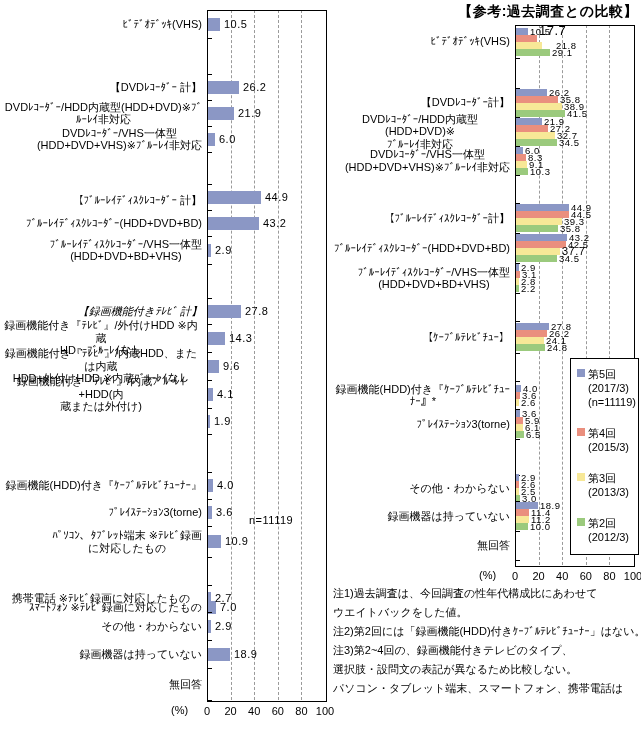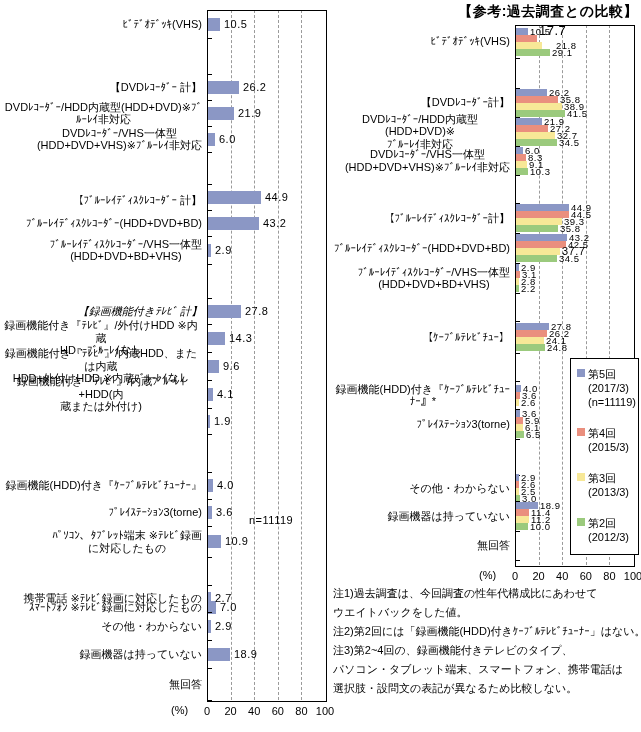--- a/index.html
+++ b/index.html
@@ -167,21 +167,21 @@
       <div class="n-note" style="left: 249px; top: 504px;">n=11119</div>
       <div class="row" style="top: 547px; height: 28px; margin-top: 36px;">
         <div class="cat-label" style="left: 0px; width: 202px;">
           <span>ｽﾏｰﾄﾌｫﾝ ※ﾃﾚﾋﾞ録画に対応したもの</span>
         </div>
         <div class="bar" style="left: 208px; top: 8px; width: 8px; height: 13px; background: rgb(139, 151, 197);"></div>
         <div class="bar-val" style="left: 220px; top: 8px; height: 13px; font-size: 11px; line-height: 13px; letter-spacing: 0.5px;">7.0</div>
       </div>
       <div class="tick" style="left: 208px; top: 575px;"></div>
       <div class="row" style="top: 575px; height: 27px;">
-        <div class="cat-label" style="left: 0px; width: 202px;">
+        <div class="cat-label" style="left: 0px; width: 202px; justify-content: center;">
           <span>携帯電話 ※ﾃﾚﾋﾞ録画に対応したもの</span>
         </div>
         <div class="bar" style="left: 208px; top: 7px; width: 3px; height: 13px; background: rgb(139, 151, 197);"></div>
         <div class="bar-val" style="left: 215px; top: 7px; height: 13px; font-size: 11px; line-height: 13px; letter-spacing: 0.5px;">2.7</div>
       </div>
       <div class="tick" style="left: 208px; top: 602px;"></div>
       <div class="row" style="top: 602px; height: 28px;">
         <div class="cat-label" style="left: 0px; width: 202px;">
           <span>その他・わからない</span>
         </div>
@@ -427,16 +427,16 @@
         <div class="legend-swatch" style="background: rgb(155, 202, 125);"></div>
         <span>第2回
 (2012/3)</span>
       </div>
     </div>
   <div id="notes" class="notes" style="left:333px;top:584px;width:306px;">
       <div>注1)過去調査は、今回調査の性年代構成比にあわせて</div>
       <div>ウエイトバックをした値。</div>
       <div>注2)第2回には「録画機能(HDD)付きｹｰﾌﾞﾙﾃﾚﾋﾞﾁｭｰﾅｰ」はない。</div>
       <div>注3)第2~4回の、録画機能付きテレビのタイプ、</div>
+      <div>選択肢・設問文の表記が異なるため比較しない。</div>
       <div>パソコン・タブレット端末、スマートフォン、携帯電話は</div>
-      <div>選択肢・設問文の表記が異なるため比較しない。</div>
     </div>
 </div>
 
 </body></html>

